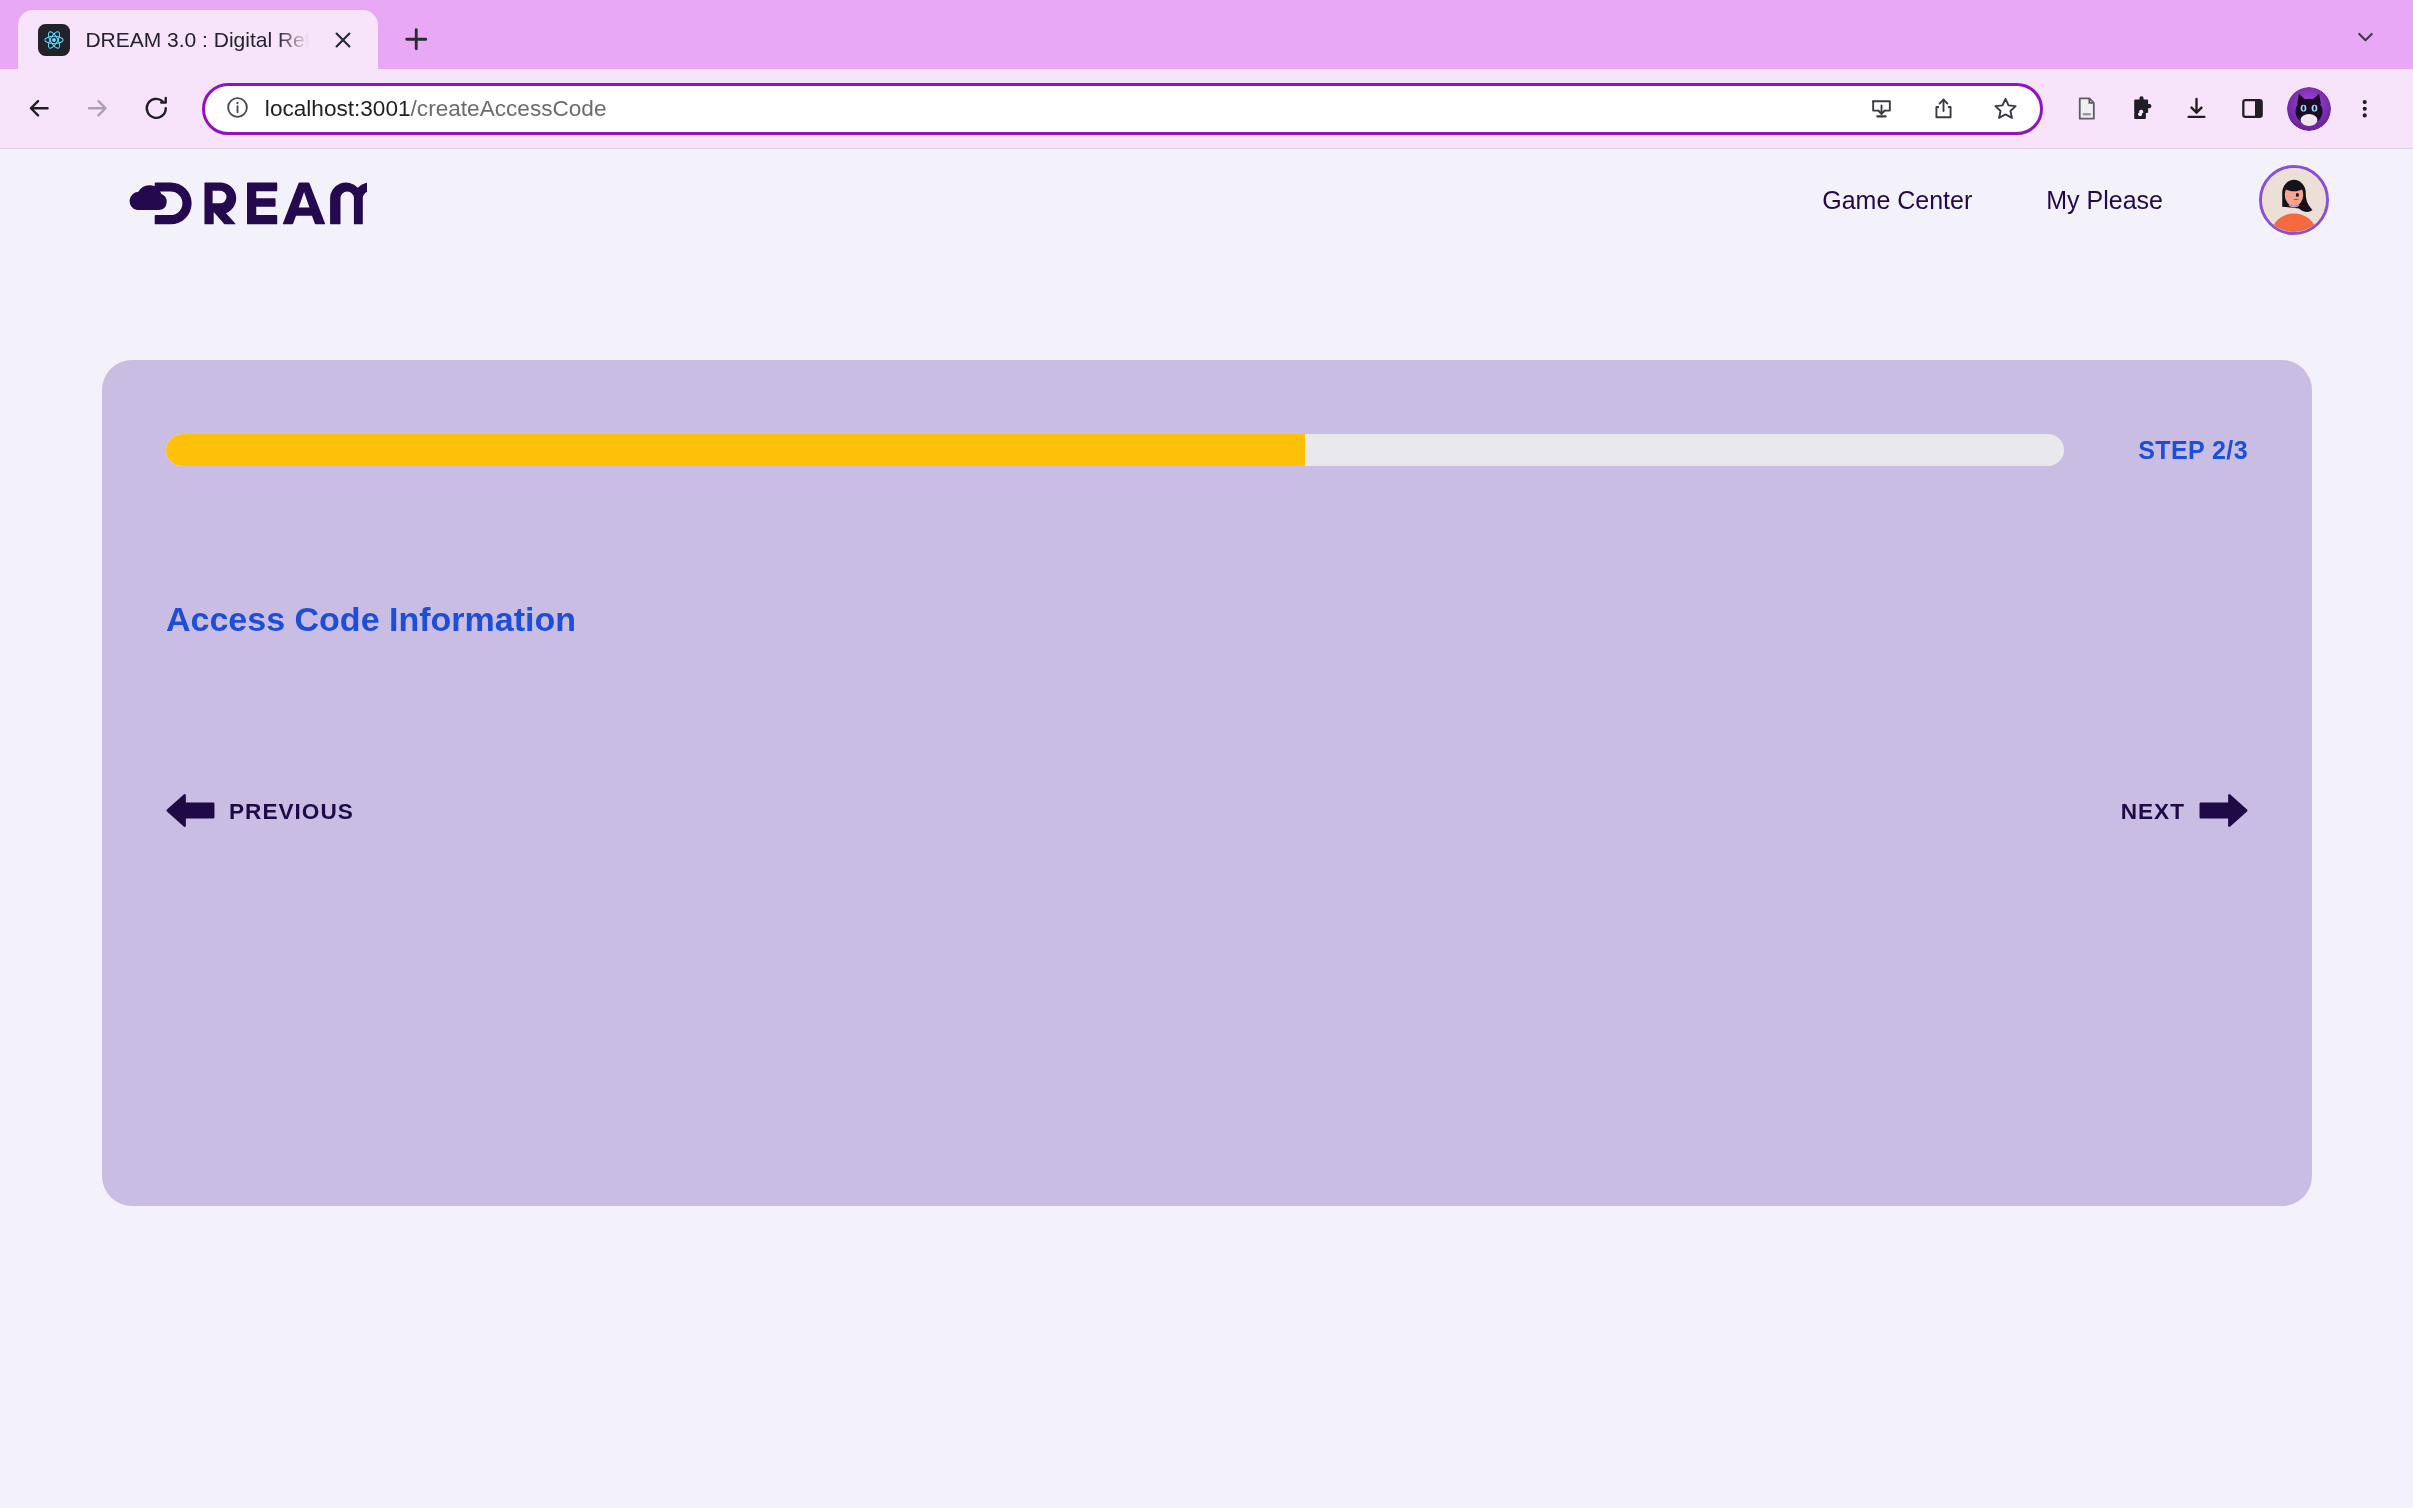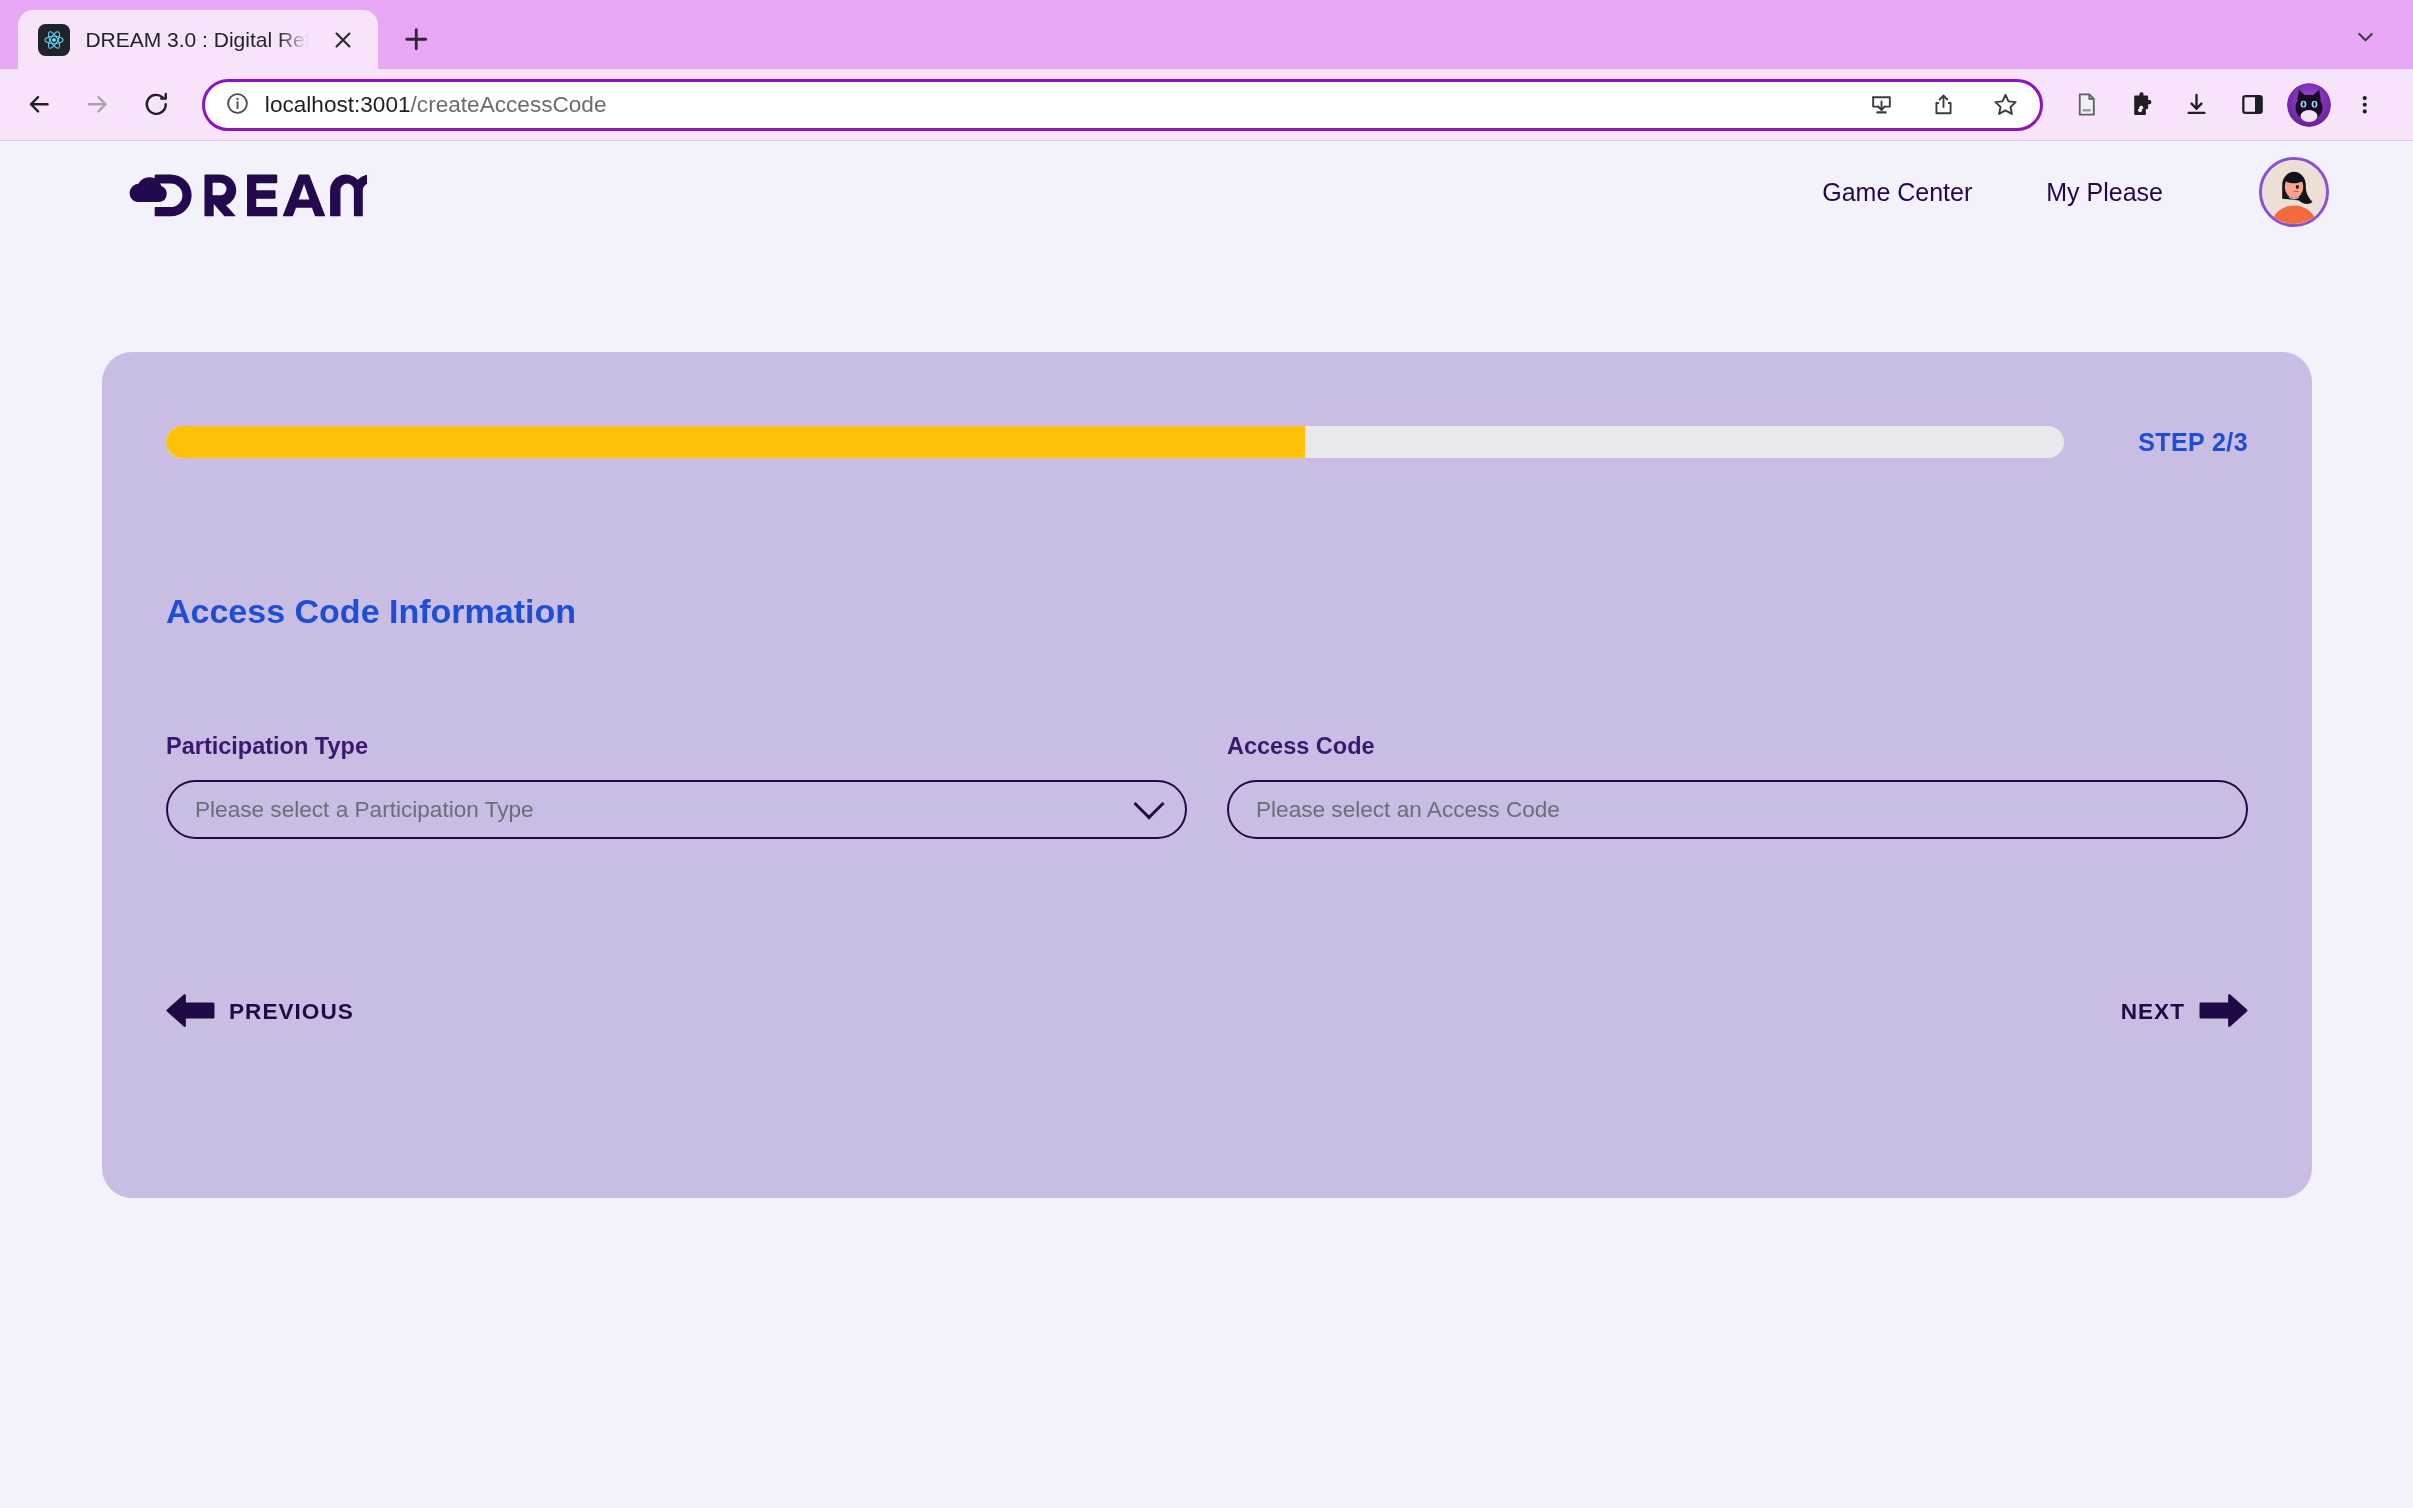--- a/index.html
+++ b/index.html
@@ -81,21 +81,21 @@
 
   .tabstrip-spacer { flex: 1; }
 
   .tabstrip-caret {
     width: 59px; height: 59px;
     display: flex; align-items: center; justify-content: center;
     margin-right: 18.4px; margin-bottom: 3.4px;
   }
 
   .toolbar {
-    height: 72px;
+    height: 80px;
     background: #f7e4fb;
     display: flex;
     align-items: center;
     padding: 0 22px 0 11.7px;
     gap: 3.4px;
     flex: none;
     border-bottom: 1.7px solid #d9cde2;
   }
 
   .nav-btn {
@@ -514,38 +514,20 @@
 
       <div class="progress-row">
         <div class="progress-track">
           <div class="progress-fill" style="width:60%"></div>
         </div>
         <div class="step-label">STEP 2/3</div>
       </div>
 
       <h2 class="section-title">Access Code Information</h2>
 
-      <div class="form-grid">
-
-        <div class="form-field">
-          <div class="field-label">Participation Type</div>
-          <div class="field-control">
-            <span class="field-text">Please select a Participation Type</span>
-            <span class="chev-down"></span>
-          </div>
-        </div>
-
-        <div class="form-field">
-          <div class="field-label">Access Code</div>
-          <div class="field-control">
-            <span class="field-text">Please select an Access Code</span>
-          </div>
-        </div>
-
-      </div>
 
       <div class="nav-row">
         <div class="navbtn">
           <span>
             <svg width="49" height="37" viewBox="0 0 58 44">
               <path d="M2 22 L22 4 v10 h34 v16 H22 v10 Z" fill="#1f0a46" stroke="#1f0a46" stroke-width="3" stroke-linejoin="round"></path>
             </svg>
           </span>
           <span class="navbtn-label">PREVIOUS</span>
         </div>

